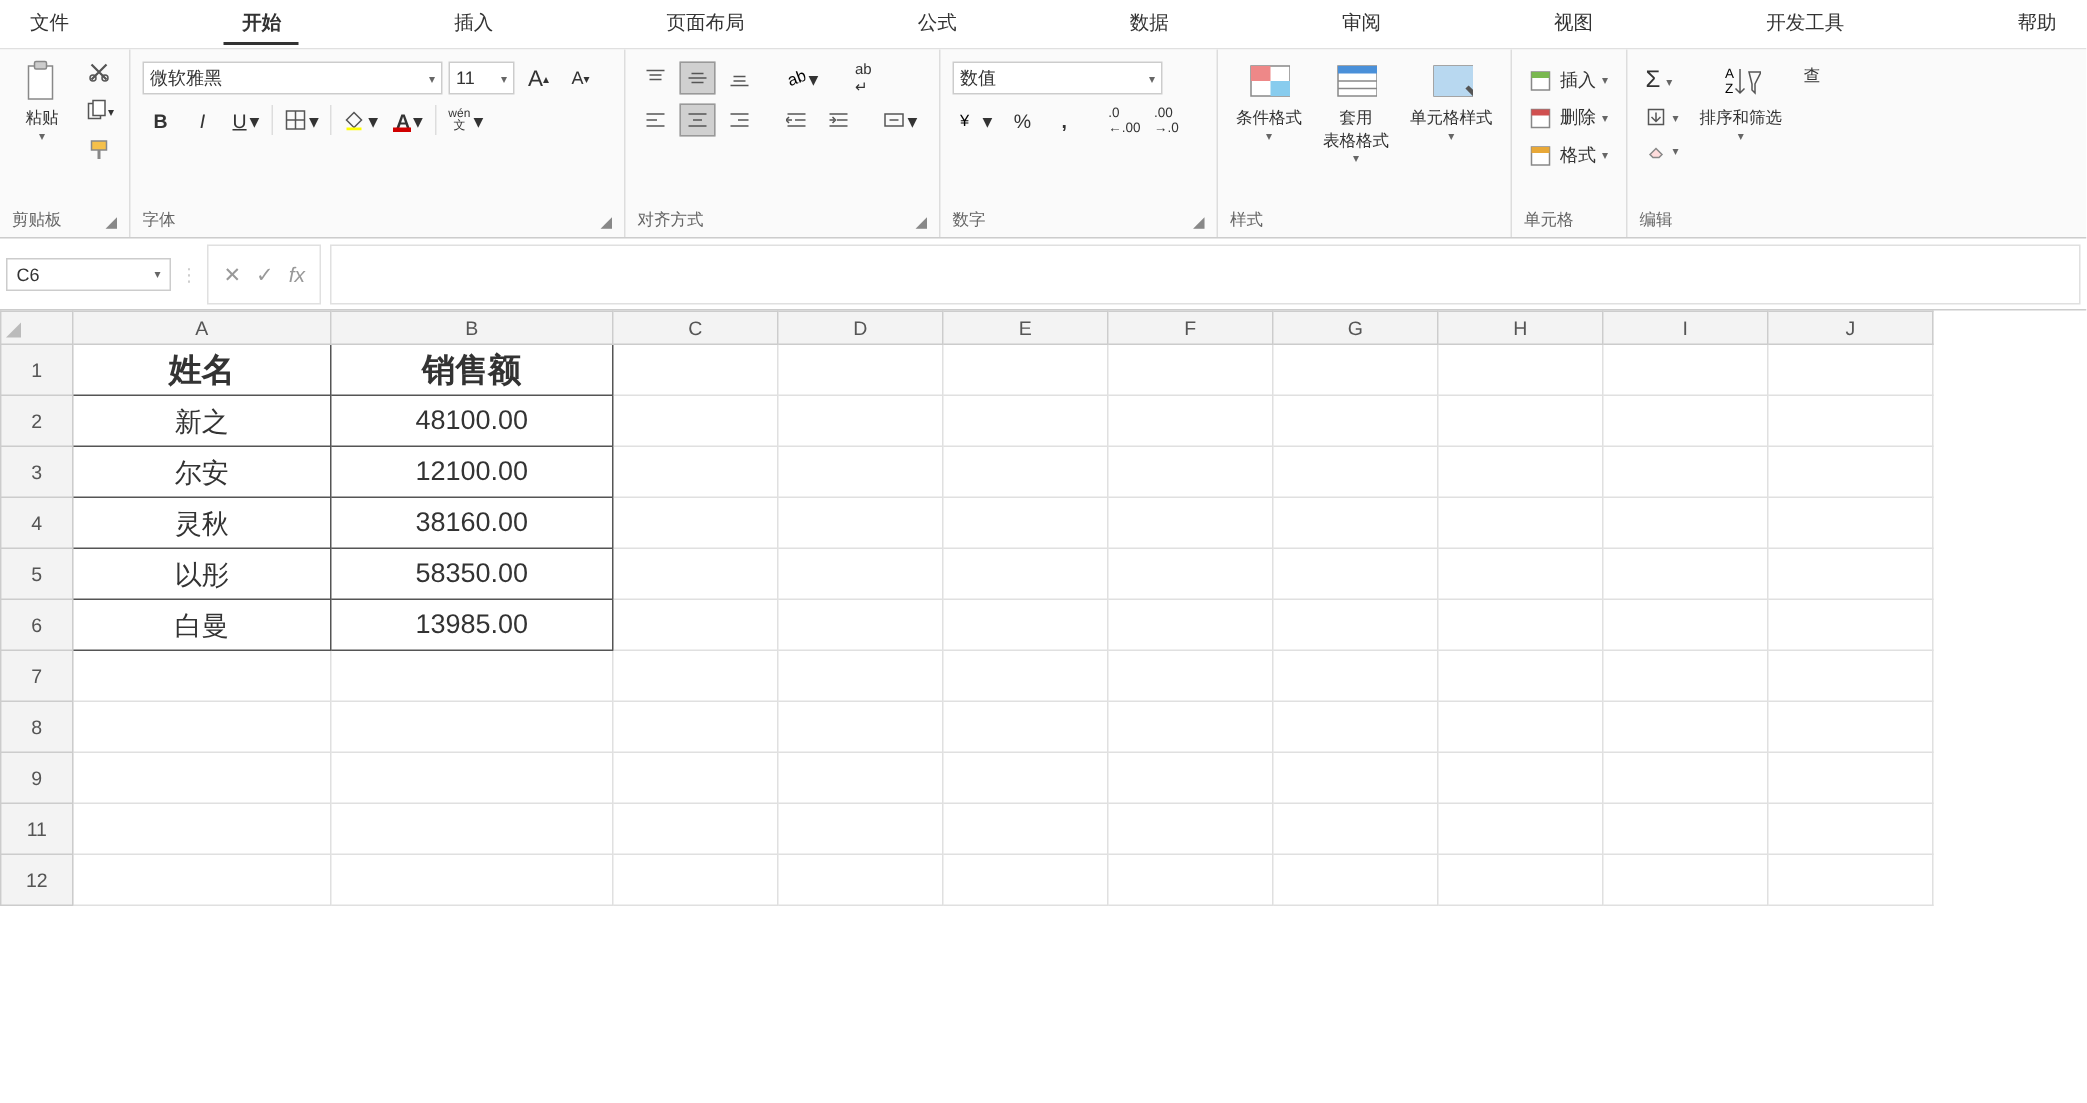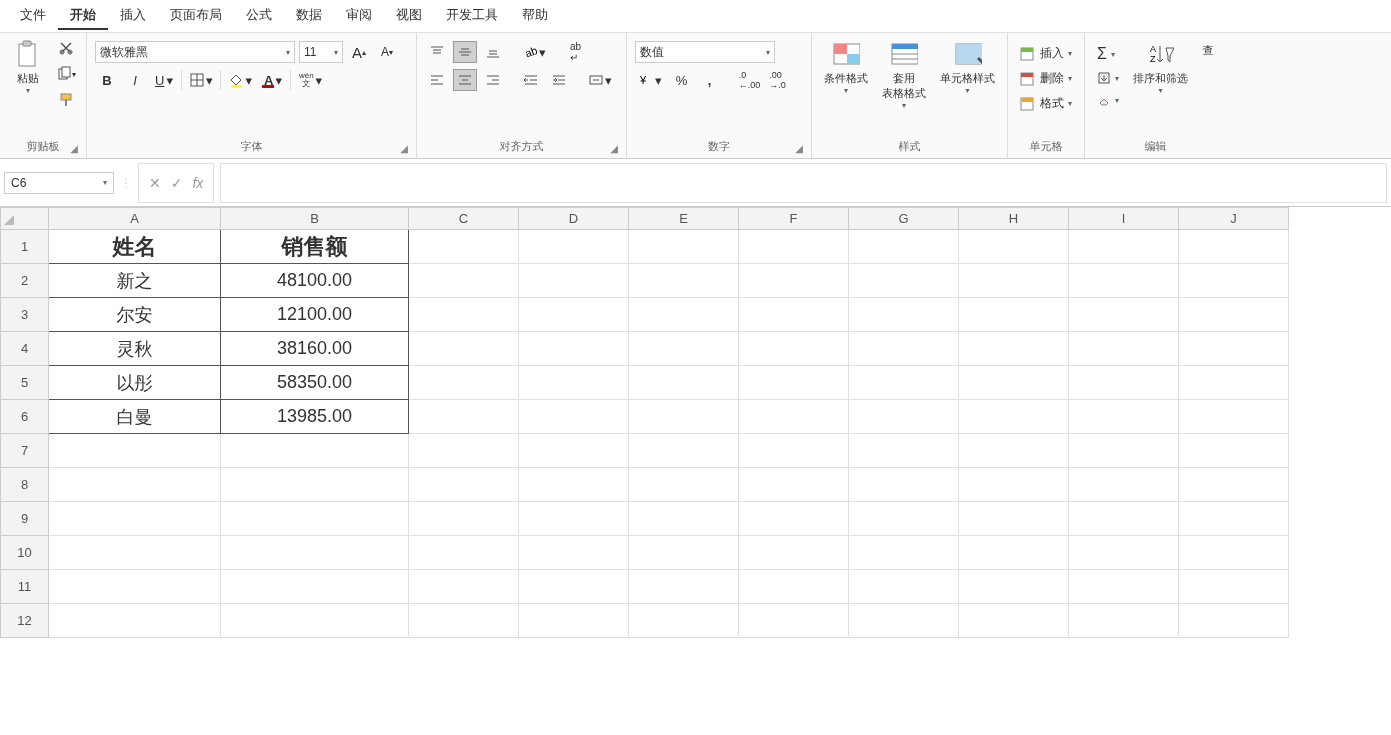--- a/index.html
+++ b/index.html
@@ -1,27 +1,27 @@
 <!DOCTYPE html>
 <html><head>
 <meta charset="utf-8">
 <style>
 * { box-sizing: border-box; margin: 0; padding: 0; font-family: "Microsoft YaHei", sans-serif; }
 body { background: #fff; font-size: 12px; color: #333; overflow: hidden; }
 
 
-.menubar { display: flex; padding: 2px 8px; background: #fff; border-bottom: 1px solid #e0e0e0; }
+.menubar { display: flex; padding: 2px 8px; background: #fff; border-bottom: 1px solid #e0e0e0; justify-content: space-between; }
 .menubar .menu-item { padding: 4px 12px; font-size: 13px; cursor: pointer; }
 .menubar .menu-item.active { font-weight: bold; border-bottom: 2px solid #333; }
 
 
 .ribbon { display: flex; background: #fafafa; border-bottom: 1px solid #ccc; height: 126px; }
 .ribbon-group { display: flex; flex-direction: column; border-right: 1px solid #ddd; padding: 4px 8px 2px; position: relative; }
 .ribbon-group-content { flex: 1; display: flex; align-items: flex-start; gap: 6px; }
-.ribbon-group-label { text-align: center; font-size: 11px; color: #666; padding: 2px 0; position: relative; }
+.ribbon-group-label { text-align: left; font-size: 11px; color: #666; padding: 2px 0; position: relative; }
 .ribbon-group-label .launcher { position: absolute; right: 0; bottom: 2px; font-size: 10px; color: #888; cursor: pointer; }
 
 .col { display: flex; flex-direction: column; gap: 4px; align-items: center; }
 .row { display: flex; gap: 4px; align-items: center; }
 
 .big-btn { display: flex; flex-direction: column; align-items: center; justify-content: center; padding: 4px; cursor: pointer; min-width: 40px; }
 .big-btn .icon { width: 28px; height: 28px; display: flex; align-items: center; justify-content: center; }
 .big-btn .label { font-size: 11px; margin-top: 2px; text-align: center; }
 .big-btn .dd { font-size: 8px; color: #666; }
 
@@ -545,33 +545,20 @@
           <td class=" "></td>
           <td class=" "></td>
           <td class=" "></td>
           <td class=" "></td>
           <td class=" "></td>
           <td class=" "></td>
           <td class=" "></td>
           <td class=" "></td>
         </tr>
         <tr>
-          <th class="rowhdr">10</th>
-          <td class=" "></td>
-          <td class=" "></td>
-          <td class=" "></td>
-          <td class=" "></td>
-          <td class=" "></td>
-          <td class=" "></td>
-          <td class=" "></td>
-          <td class=" "></td>
-          <td class=" "></td>
-          <td class=" "></td>
-        </tr>
-        <tr>
           <th class="rowhdr">11</th>
           <td class=" "></td>
           <td class=" "></td>
           <td class=" "></td>
           <td class=" "></td>
           <td class=" "></td>
           <td class=" "></td>
           <td class=" "></td>
           <td class=" "></td>
           <td class=" "></td>

